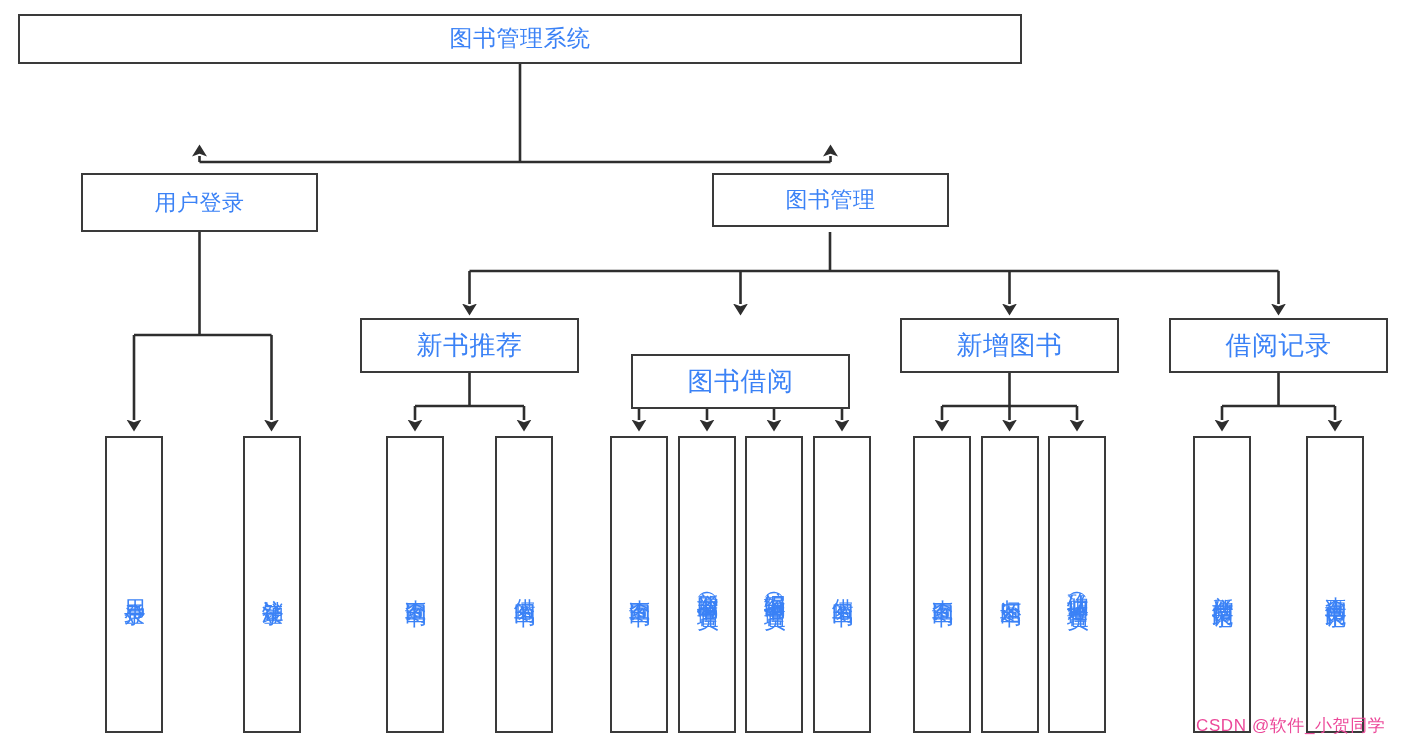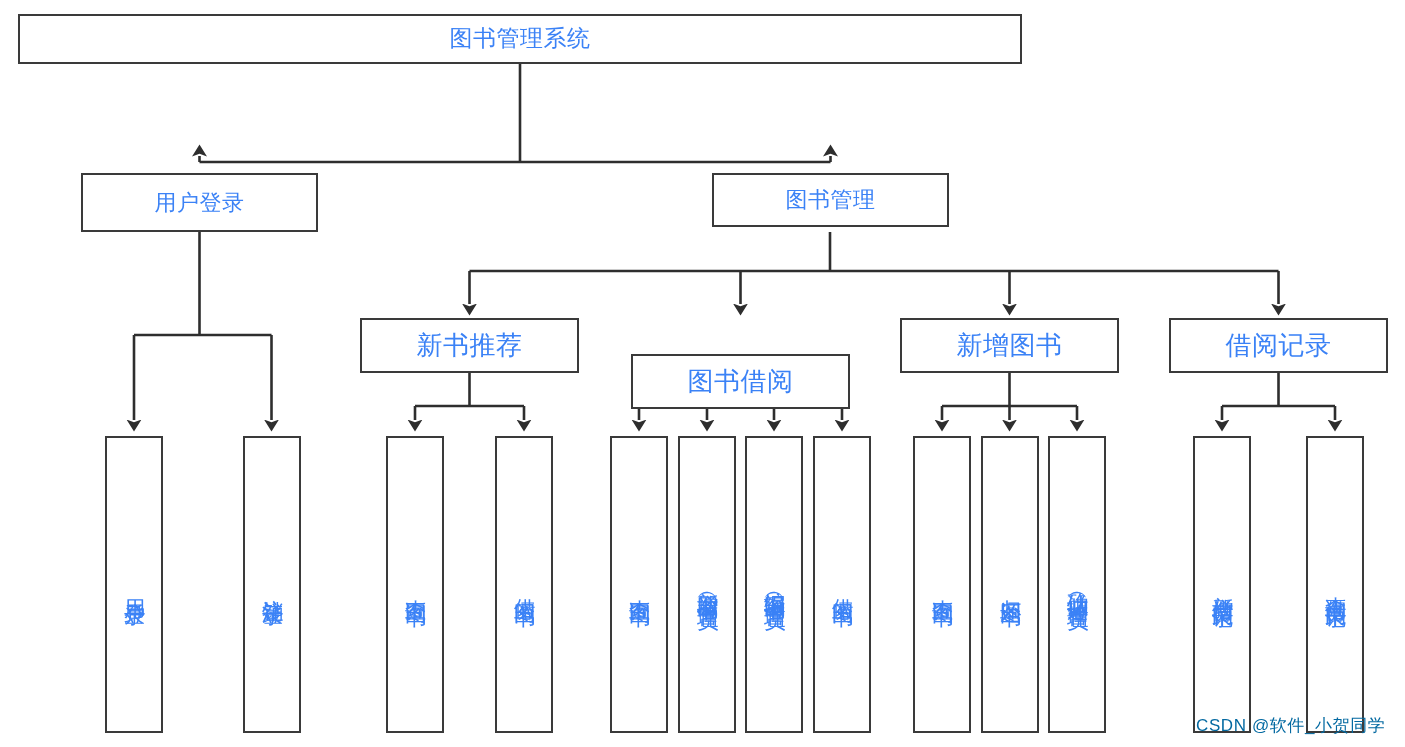--- a/index.html
+++ b/index.html
@@ -61,21 +61,21 @@
     writing-mode: vertical-rl;
     text-orientation: upright;
     line-height: 1.05;
     letter-spacing: 2.5px;
     padding-top: 4px;
     max-height: 100%;
   }
   .watermark {
     position: absolute;
     font-size: 17px;
-    color: #0369a1;
+    color: #ec4899;
     letter-spacing: 0.6px;
     white-space: nowrap;
     z-index: 5;
   }
 </style>
 </head>
 <body>
 
 <div id="canvas">
 

